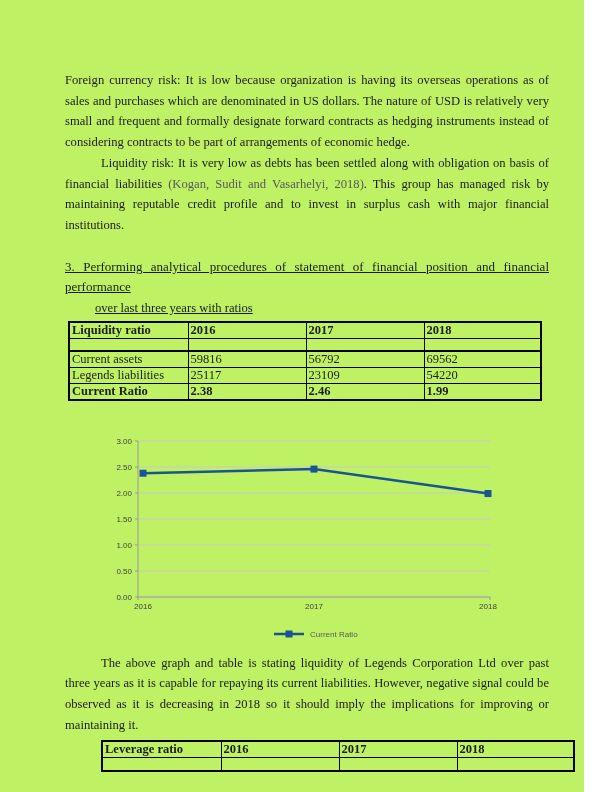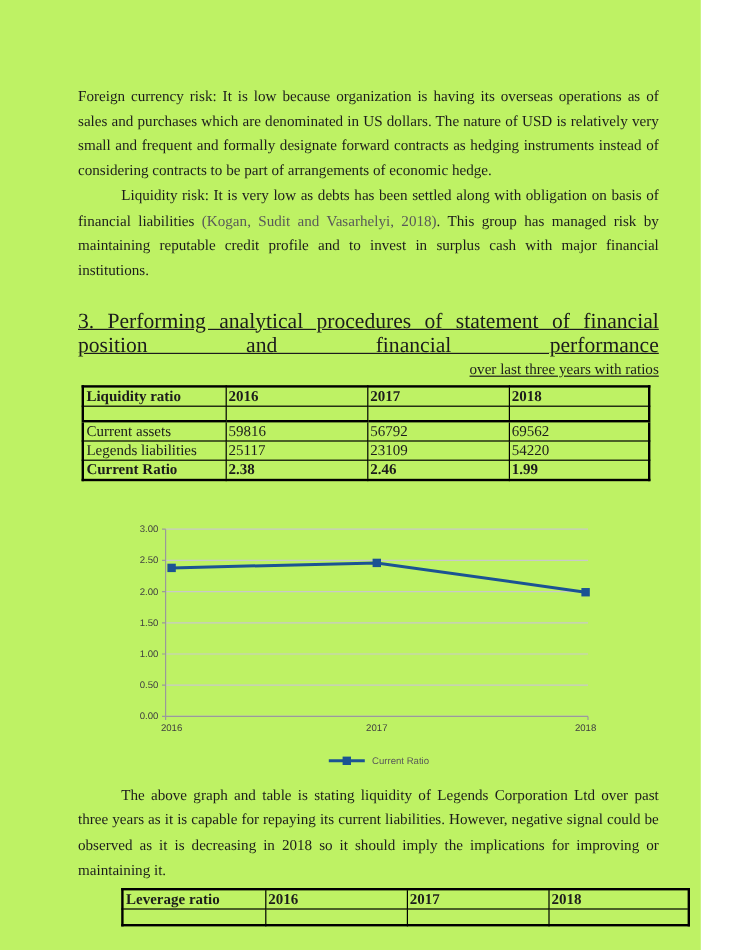--- a/index.html
+++ b/index.html
@@ -21,33 +21,32 @@
   }
   .para {
     font-size: 12.6px;
     line-height: 20.7px;
     text-align: justify;
   }
   .indent { text-indent: 36px; }
   .citation { color: #595959; }
   .heading-block { margin-top: 21px; }
   .heading-line1 {
-    font-size: 18px;
+    font-size: 13px;
     line-height: 20.7px;
     text-decoration: underline;
     text-align: justify;
     text-align-last: justify;
     white-space: normal;
   }
   .heading-line2 {
     font-size: 12.6px;
     line-height: 20.7px;
     text-decoration: underline;
     padding-left: 30px;
-    text-align: right;
   }
   table.ratio-table {
     border-collapse: collapse;
     margin-left: 3px;
     margin-top: 2px;
     width: 472px;
     table-layout: fixed;
     border: 2px solid #000;
   }
   table.ratio-table td {

